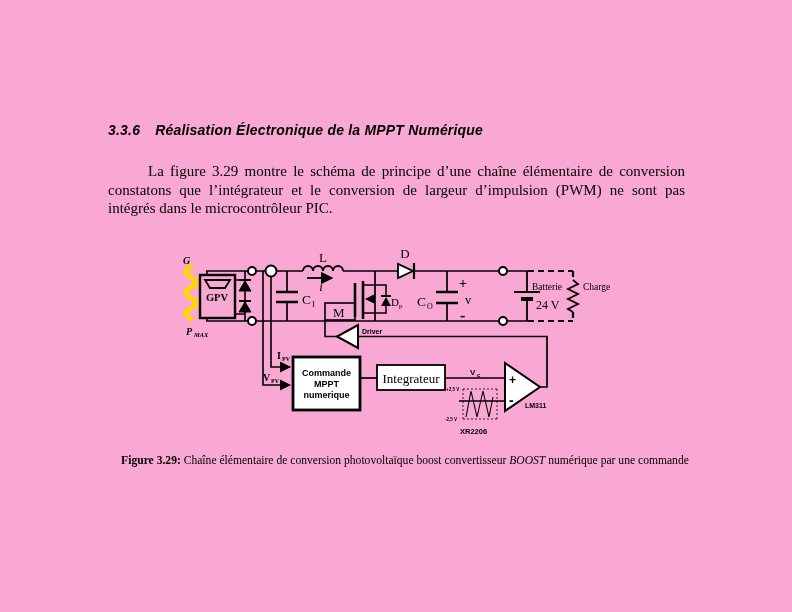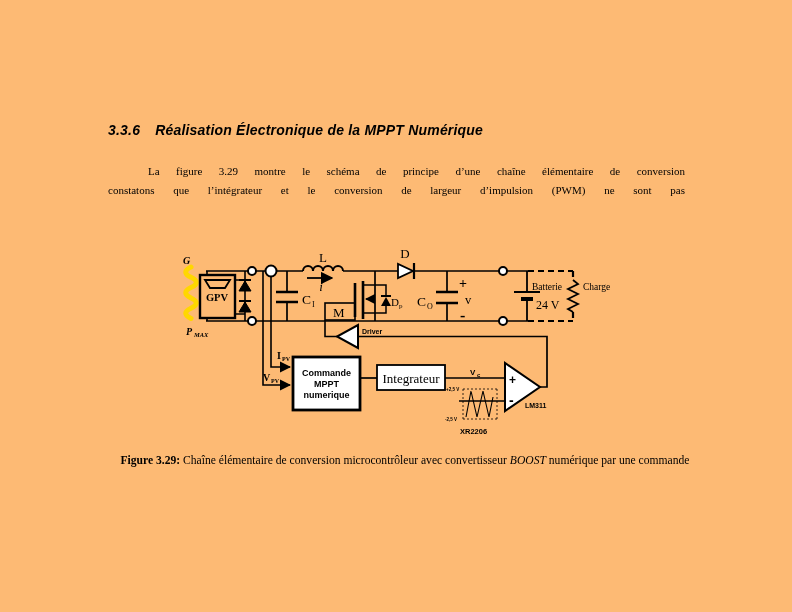--- a/index.html
+++ b/index.html
@@ -1,23 +1,23 @@
 <!DOCTYPE html>
 <html><head>
 <meta charset="utf-8">
 <style>
   html,body{margin:0;padding:0;background:#ffffff;}
-  .page{position:relative;width:792px;height:612px;background:#fdba74;overflow:hidden;
+  .page{position:relative;width:792px;height:612px;background:#f9a8d4;overflow:hidden;
         font-family:"Liberation Serif",serif;color:#000;}
   .heading{position:absolute;left:108px;top:122px;width:600px;
            font-family:"Liberation Sans",sans-serif;font-weight:bold;font-style:italic;
            font-size:14px;letter-spacing:.2px;}
   .heading .num{margin-right:15px;}
   .para{position:absolute;left:108px;top:162px;width:577px;
-        font-size:11px;line-height:18.6px;}
+        font-size:15px;line-height:18.6px;}
   .para .just{text-align:justify;text-align-last:justify;}
   .para .indent{text-indent:40px;}
   .caption{position:absolute;left:96px;top:452px;width:600px;text-align:center;
            font-size:11.6px;line-height:17px;}
   .b{font-weight:bold;margin-left:18px;}
   .i{font-style:italic;}
   svg{position:absolute;left:0;top:0;}
   svg text{fill:#000;font-family:"Liberation Serif",serif;}
   svg text.sans{font-family:"Liberation Sans",sans-serif;font-weight:bold;}
 </style>
@@ -26,20 +26,21 @@
 
 <div class="page">
 
   <div class="heading">
     <span class="num">3.3.6</span><span>Réalisation Électronique de la MPPT Numérique</span>
   </div>
 
   <div class="para">
     <div class="just indent">La figure 3.29 montre le schéma de principe d’une chaîne élémentaire de conversion</div>
     <div class="just">constatons que l’intégrateur et le conversion de largeur d’impulsion (PWM) ne sont pas</div>
+    <div>intégrés dans le microcontrôleur PIC.</div>
   </div>
 
   <svg width="792" height="612" viewBox="0 0 792 612">
     <defs>
       <marker id="arr" viewBox="0 0 10 10" refX="9" refY="5" markerWidth="7" markerHeight="7" orient="auto-start-reverse">
         <path d="M0,0 L10,5 L0,10 Z" fill="#000"></path>
       </marker>
     </defs>
 
     <g>
@@ -177,16 +178,16 @@
 
     <g>
       <path d="M505,363 L505,411 L540,387 Z" fill="#fff" stroke="#000" stroke-width="2"></path>
       <text x="509" y="384" font-size="12" class="sans">+</text>
       <text x="509" y="405" font-size="14" class="sans">-</text>
       <text x="525" y="408" font-size="7" class="sans">LM311</text>
     </g>
   </svg>
 
   <div class="caption">
-    <div><span class="b">Figure 3.29:</span><span> Chaîne élémentaire de conversion microcontrôleur avec convertisseur </span><span class="i">BOOST</span><span> numérique par une commande</span></div>
+    <div><span class="b">Figure 3.29:</span><span> Chaîne élémentaire de conversion photovoltaïque boost convertisseur </span><span class="i">BOOST</span><span> numérique par une commande</span></div>
   </div>
 
 </div>
 
 </body></html>

